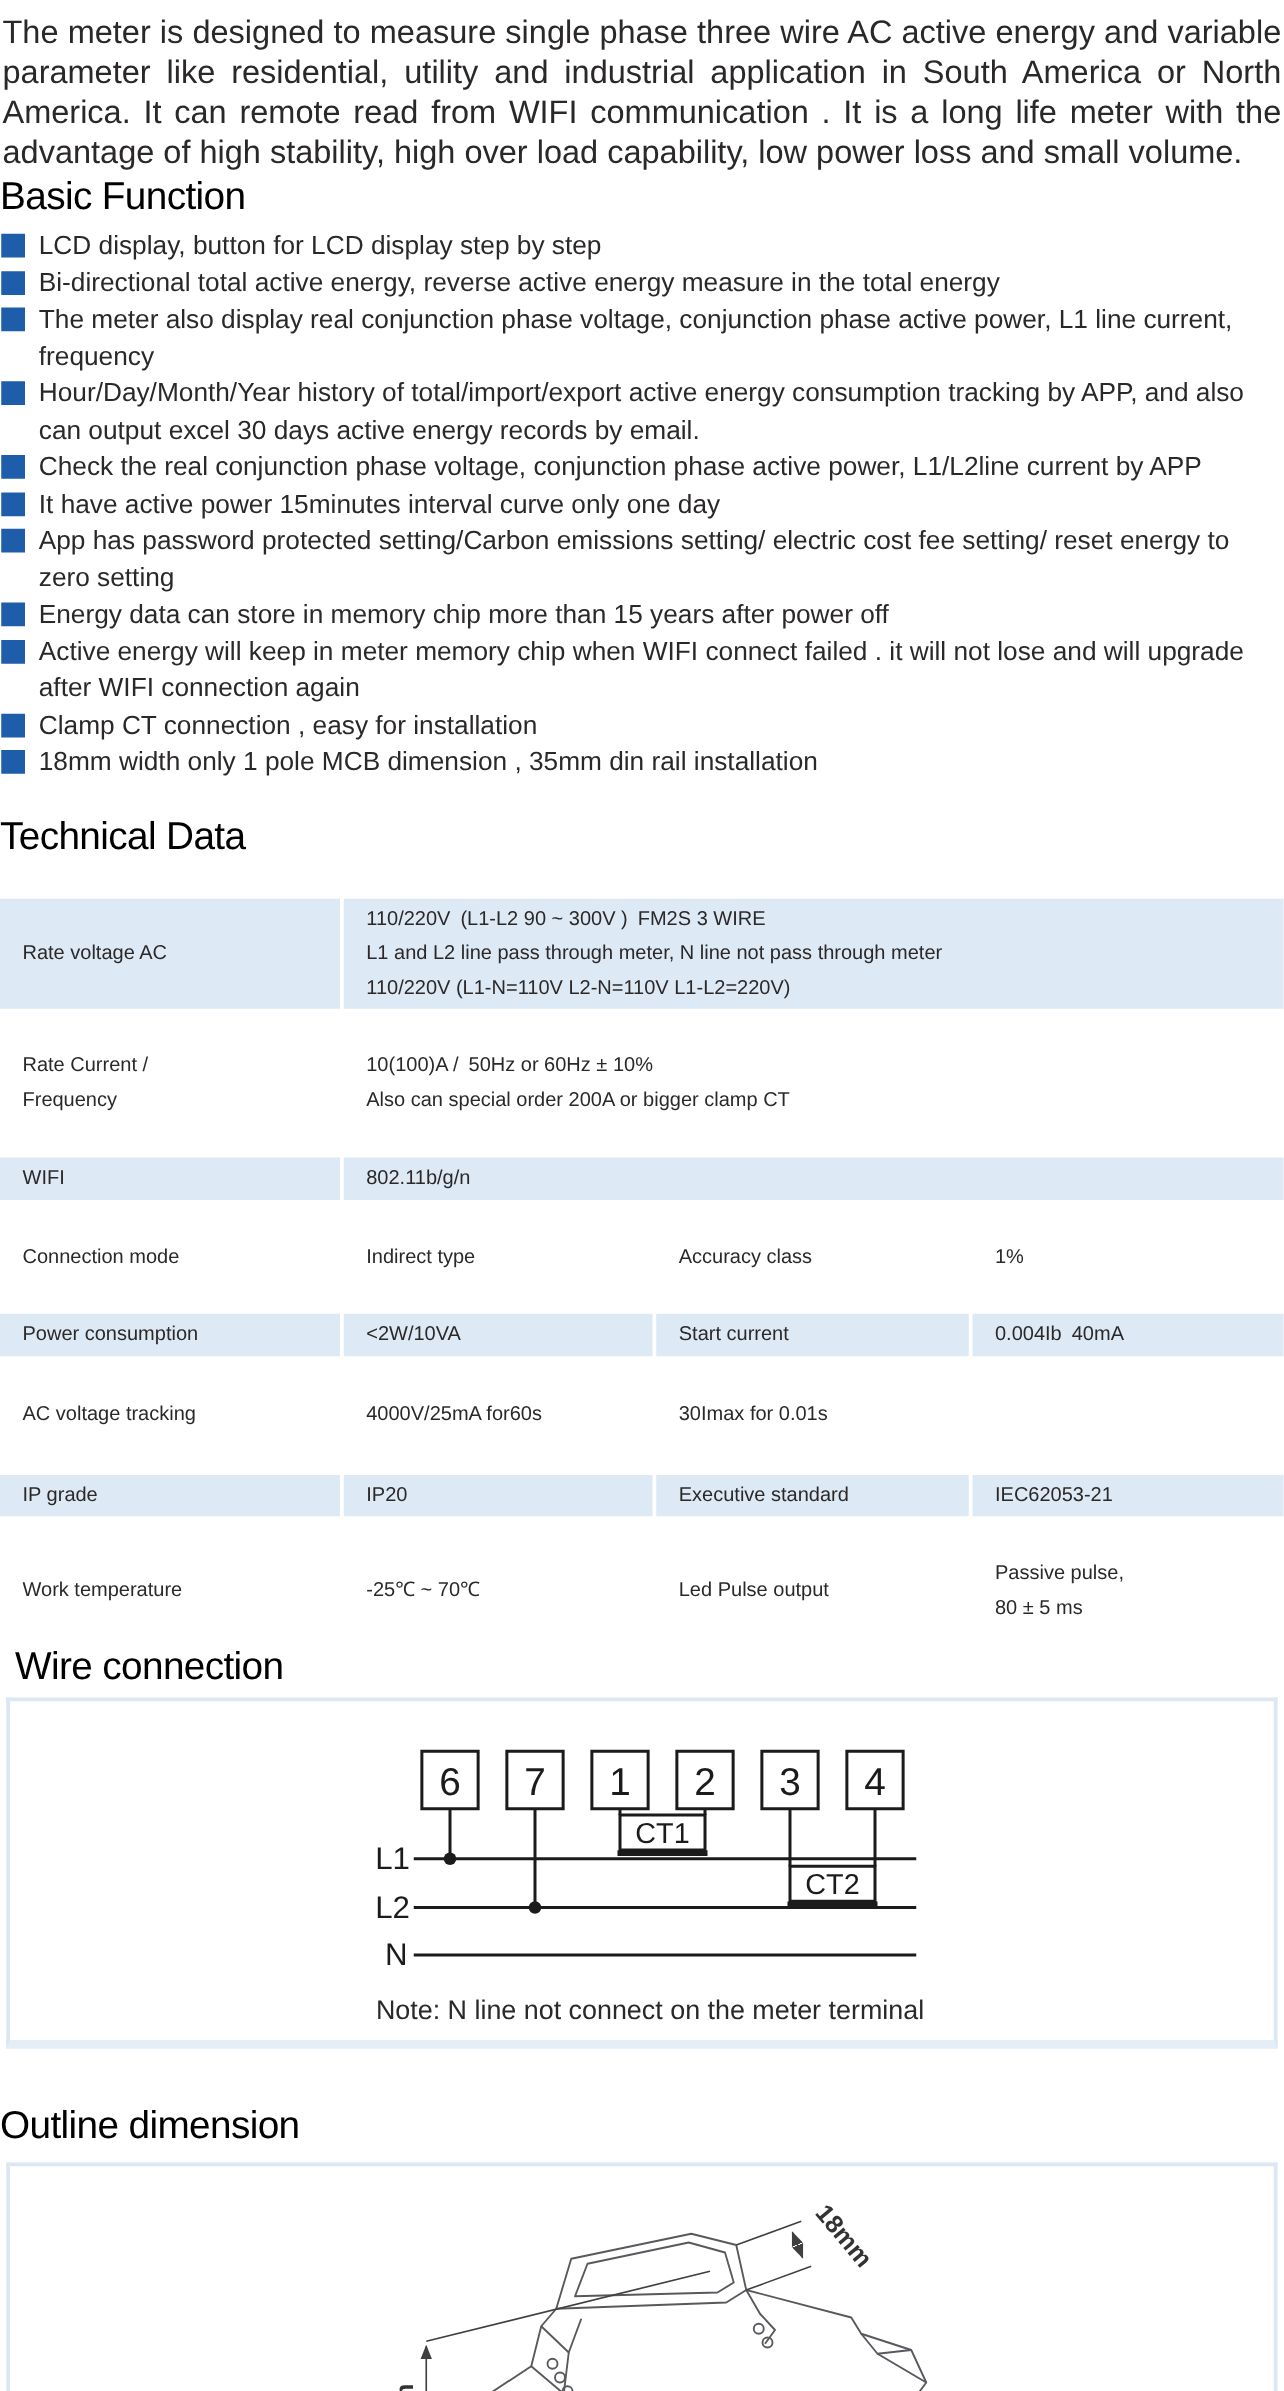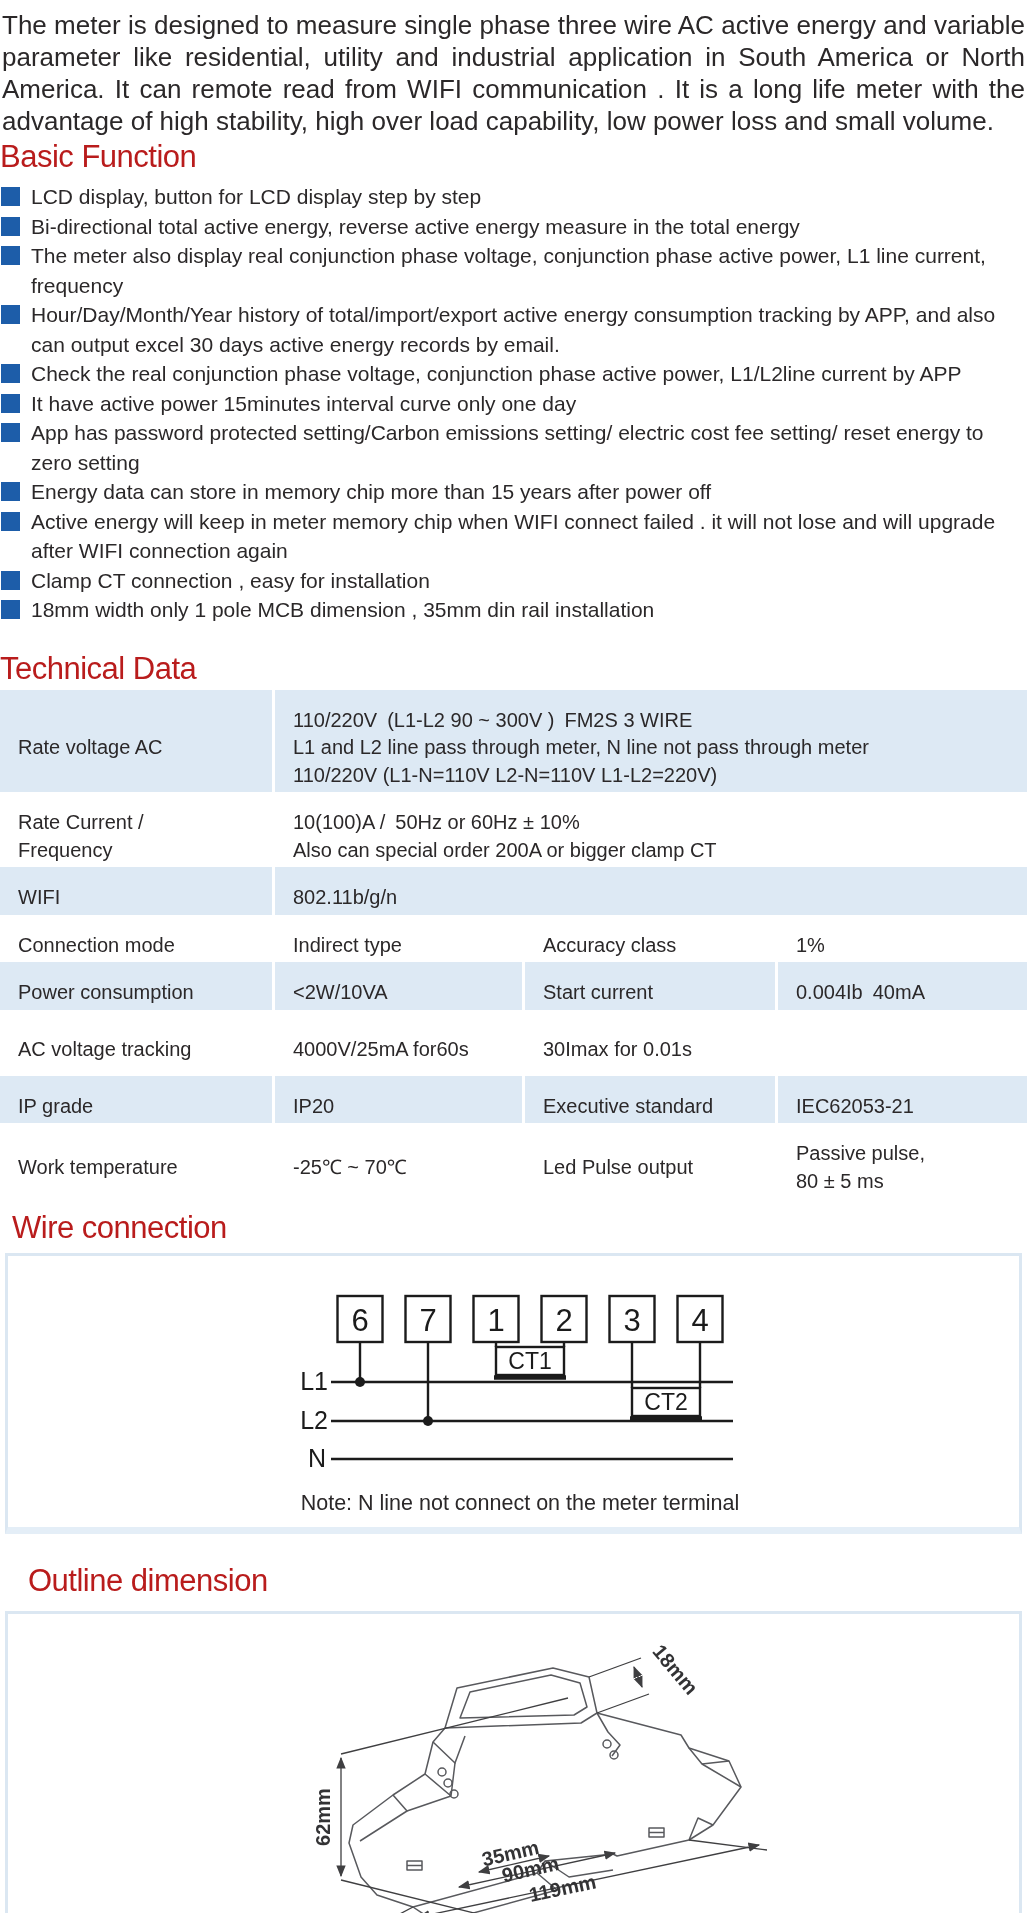--- a/index.html
+++ b/index.html
@@ -6,43 +6,43 @@
   html,body { background:#ffffff; }
   body {
     width:1027px; height:1913px; overflow:hidden; position:relative;
     font-family:"Liberation Sans", sans-serif; color:#2b2829;
   }
   .intro {
     padding:9px 2px 0 2px;
     font-size:26px; line-height:32px; text-align:justify;
   }
   h2.sec {
-    color:#b91c1c; font-size:31px; font-weight:normal; letter-spacing:-0.5px;
+    color:#000000; font-size:31px; font-weight:normal; letter-spacing:-0.5px;
     line-height:34px; margin:0;
   }
   #h-basic   { margin-top:3px; }
   #h-tech    { margin-top:27px; }
   #h-wire    { margin-top:13px;margin-left:12px; }
-  #h-outline { margin-top:30px;padding-left:28px; }
+  #h-outline { margin-top:44px; }
   ul.bullets { list-style:none; margin:8px 0 0 0; }
   ul.bullets li {
     position:relative; padding-left:31px; font-size:21px; line-height:29.5px;
   }
   .bsq {
     position:absolute; left:1px; top:5px; width:19px; height:19px;
     background:#1d5da9; display:block;
   }
   
   .ttable { margin-top:4px; }
   .trow { display:grid; grid-template-columns:272px 247px 250px 1fr; column-gap:3px; }
   .trow.span { grid-template-columns:272px 1fr; }
   .cell {
     display:flex; align-items:center;
-    padding:17px 10px 3px 18px; font-size:20px; line-height:27.5px;
-    white-space:pre-line; background:#ffffff;
+    padding:3px 10px 3px 18px; font-size:16px; line-height:27.5px;
+    white-space:pre-line; background:#ffffff;margin-top:29px;
   }
   .trow.shaded .cell { background:#dde9f4; }
   
   .panel {
     margin:0 5px; background:#ffffff;
     border:3px solid #dbe7f2; border-bottom:7px solid #e4eef7;
   }
   #wire-panel    { margin-top:8px;  height:281px; }
   #outline-panel { margin-top:13px; height:336px; }
   svg { display:block; }

